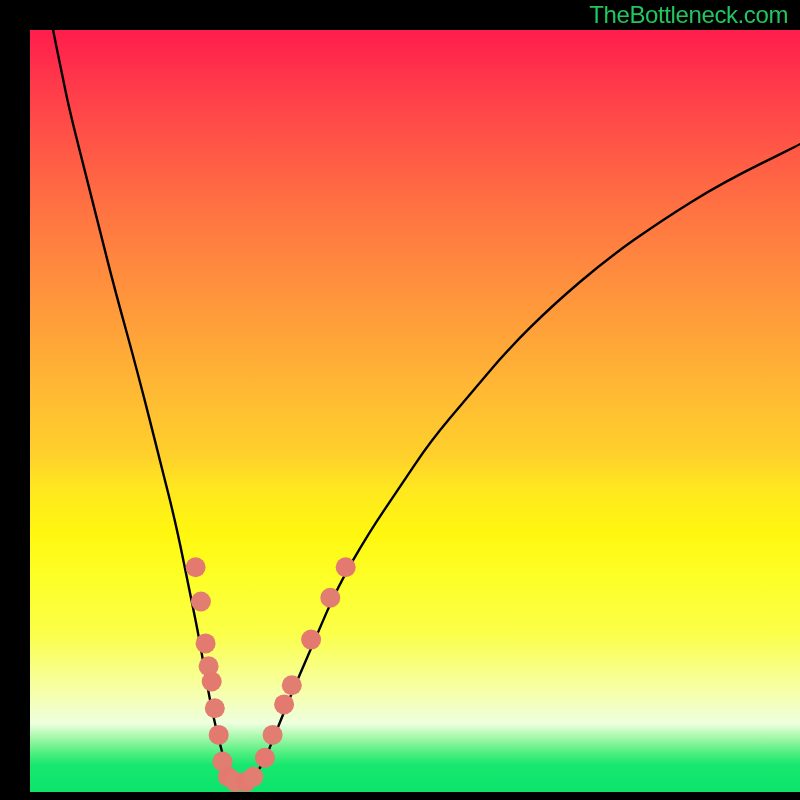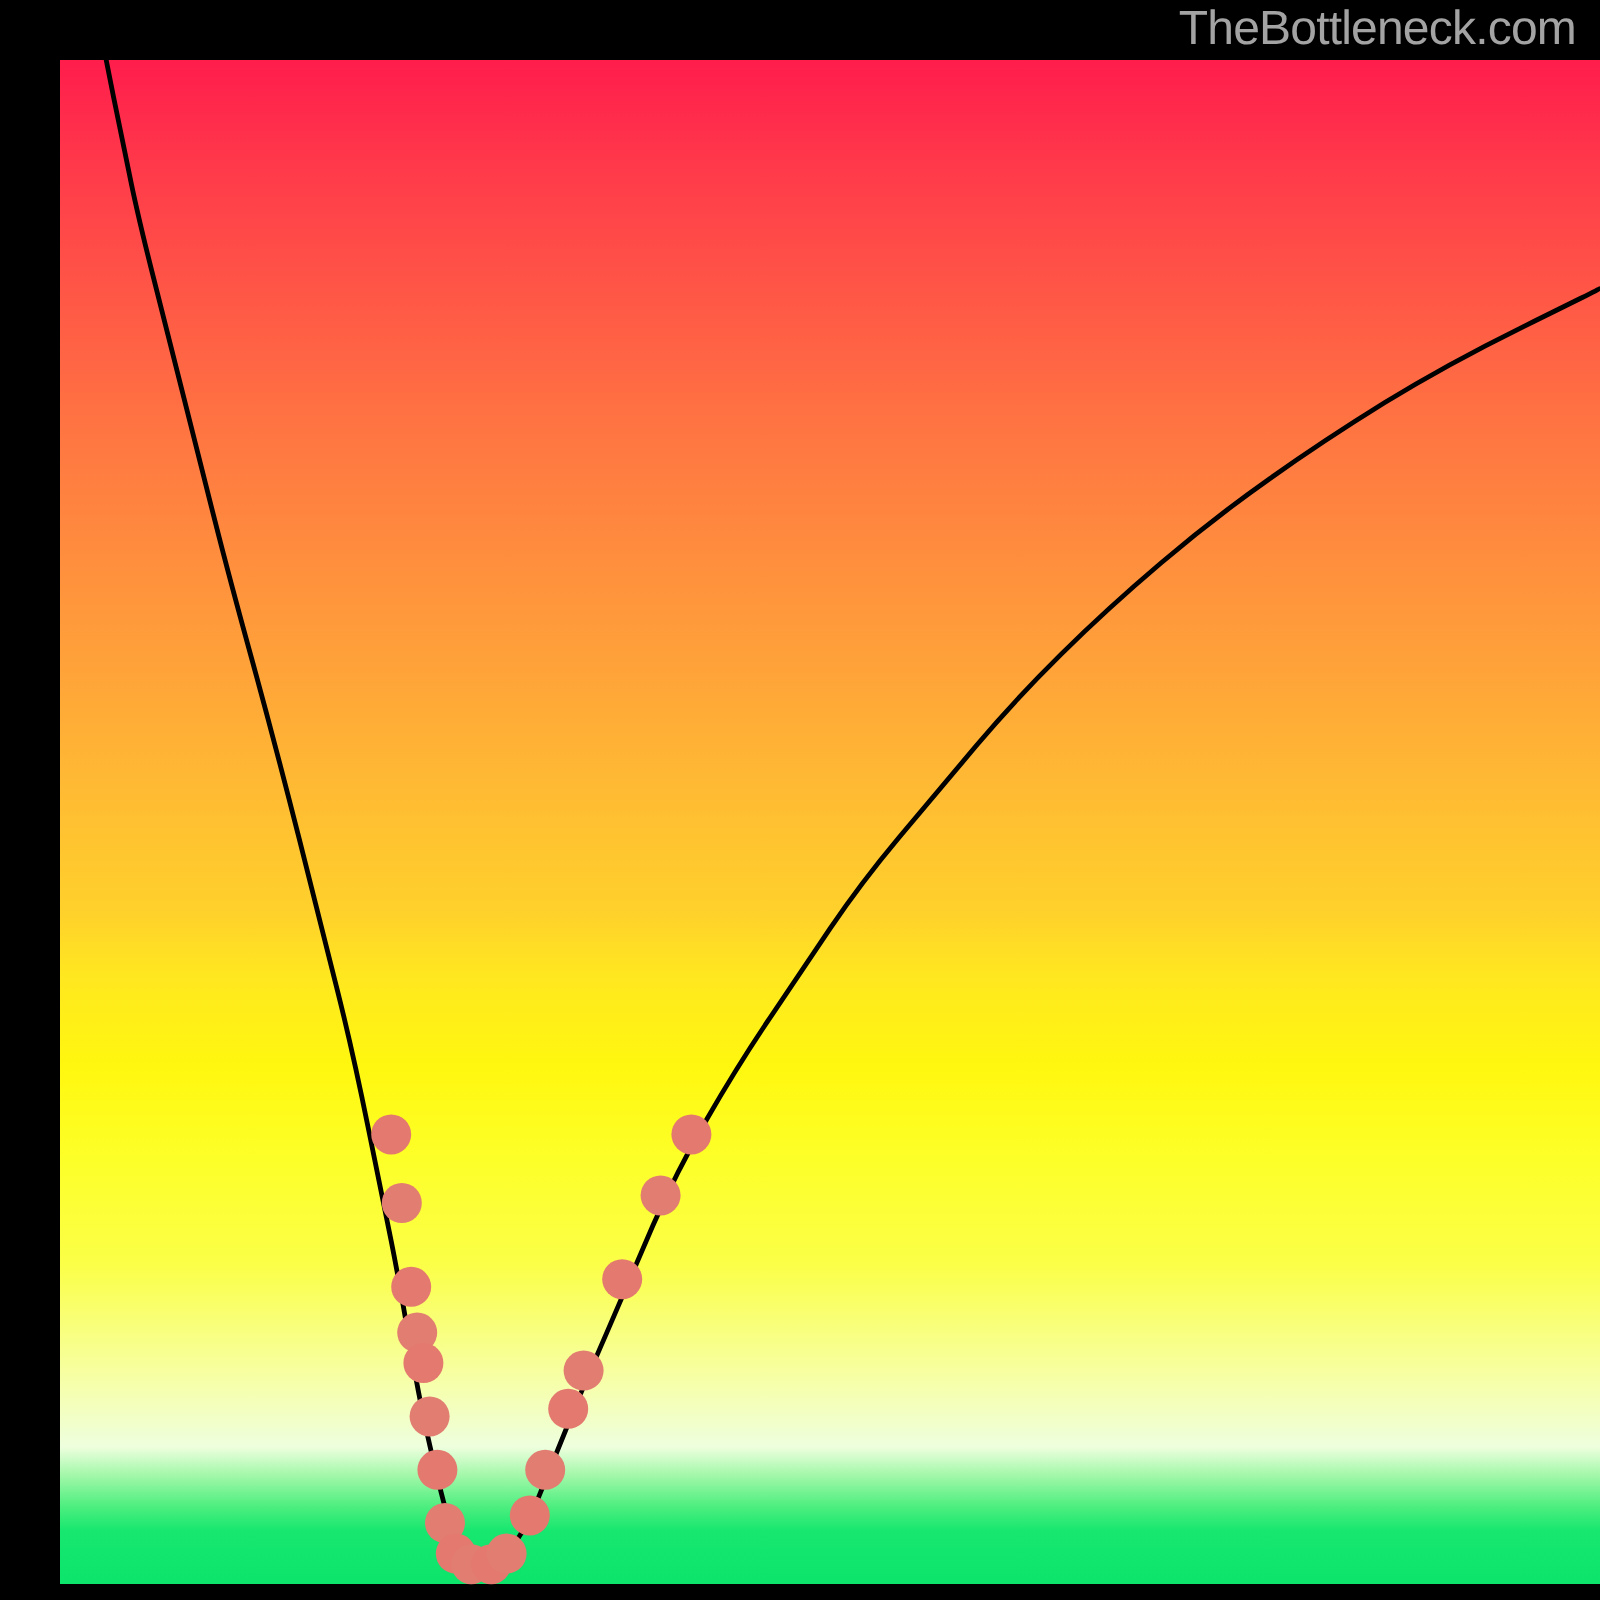--- a/index.html
+++ b/index.html
@@ -14,21 +14,21 @@
     position: absolute;
     width: 800px;
     height: 800px;
     top: 0;
     left: 0;
   }
   .watermark {
     position: absolute;
     font-family: Arial, Helvetica, sans-serif;
     font-size: 24px;
-    color: #a3a3a3;
+    color: #22c55e;
     letter-spacing: -0.4px;
     font-weight: 500;
   }
 </style>
 </head>
 <body>
 
 <svg class="frame" viewBox="0 0 800 800">
   <defs>
     <linearGradient id="bg-grad" x1="0" y1="0" x2="0" y2="1">

